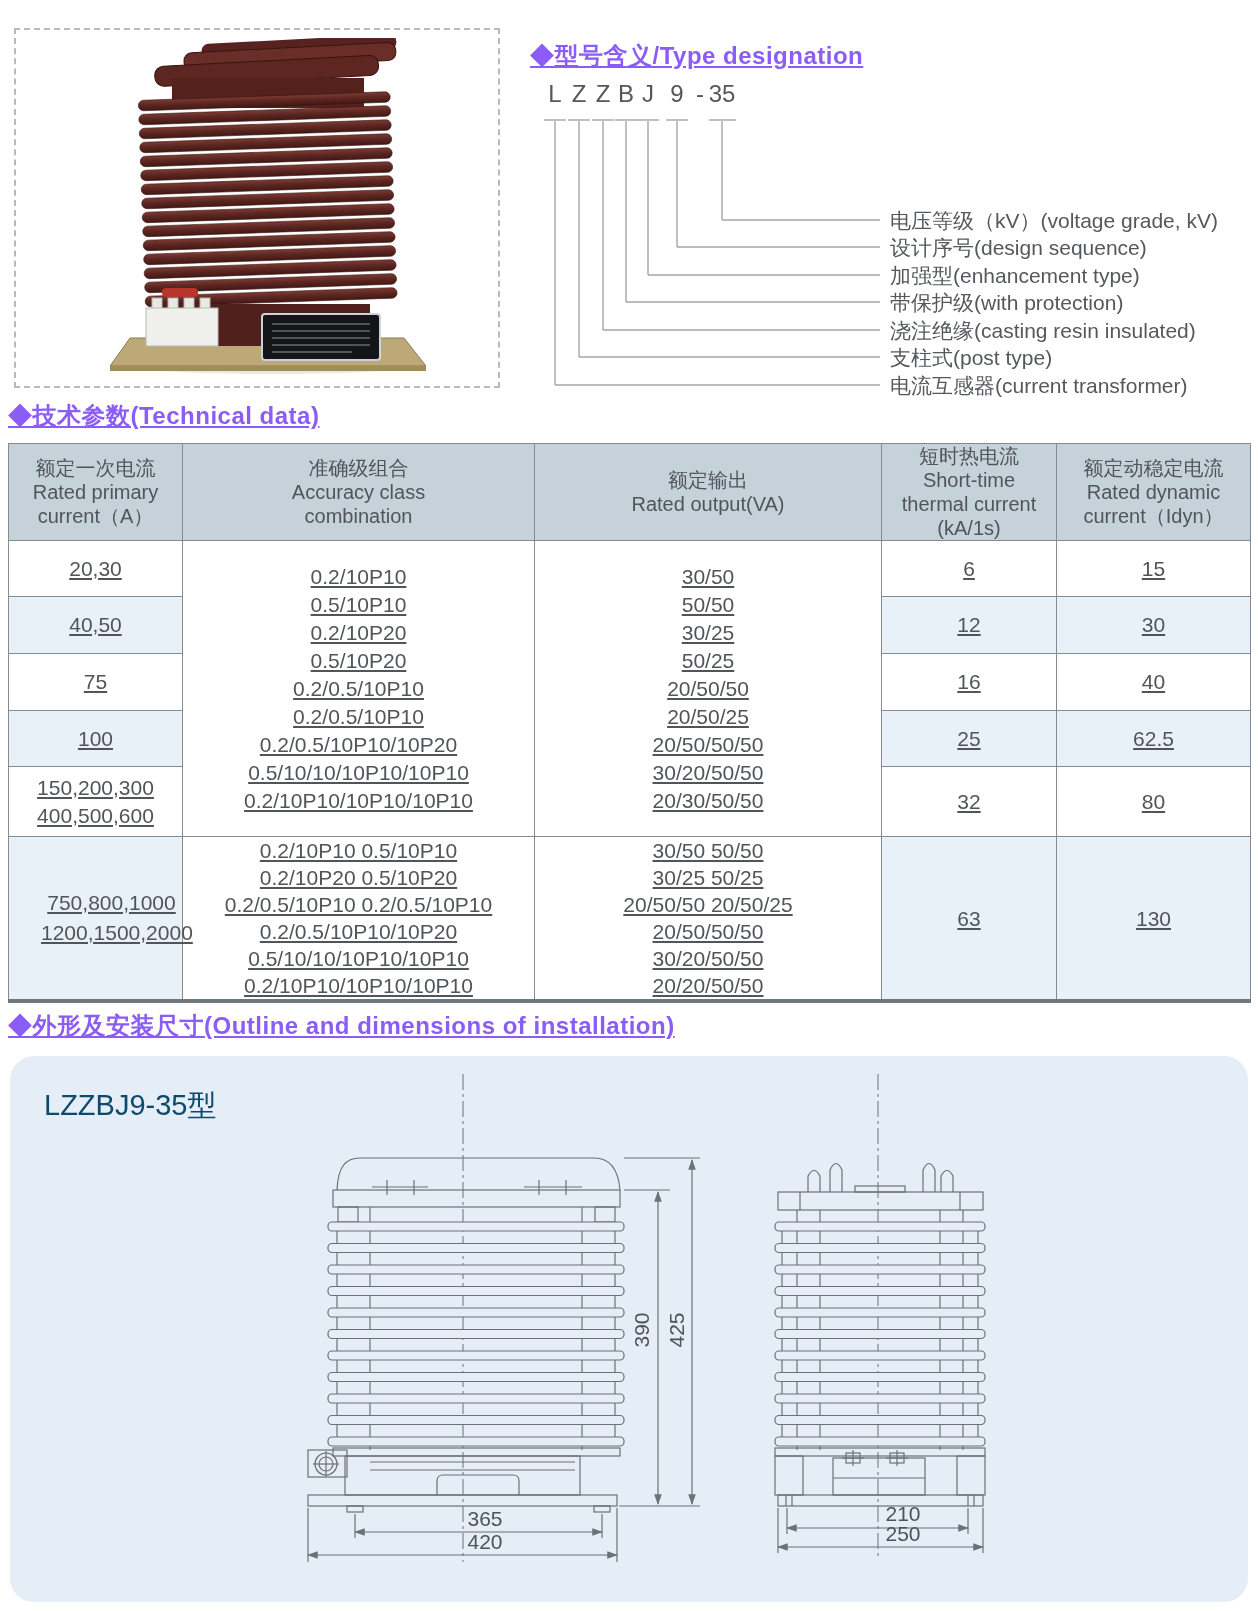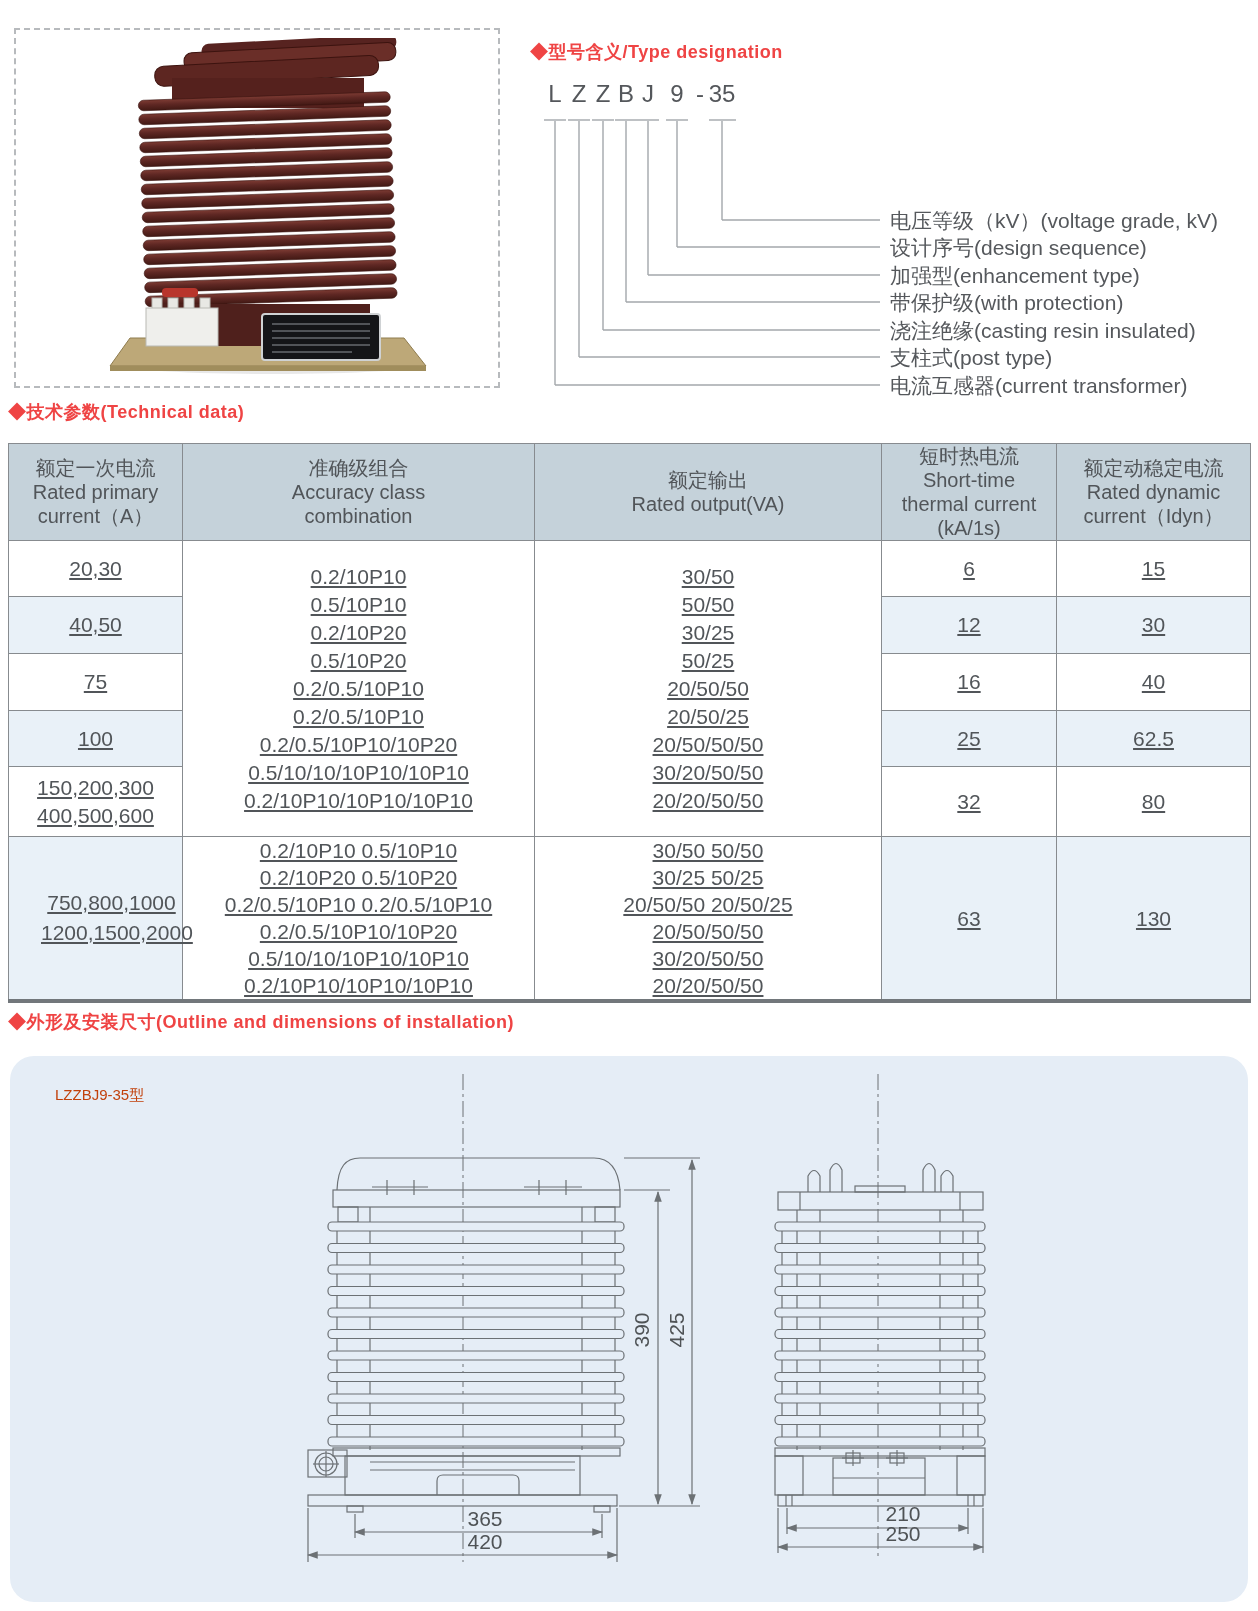--- a/index.html
+++ b/index.html
@@ -1,39 +1,39 @@
 <!DOCTYPE html>
 <html><head>
 <meta charset="utf-8">
 <style>
   html,body{margin:0;padding:0;background:#ffffff;}
   #page{position:relative;width:1258px;height:1611px;background:#fff;
         font-family:"Liberation Sans",sans-serif;color:#515559;overflow:hidden;}
   .abs{position:absolute;}
-  .sec-title{font-size:18px;font-weight:bold;color:#ef4444;letter-spacing:0.5px;white-space:nowrap;}
+  .sec-title{font-size:24px;font-weight:bold;color:#8b5cf6;letter-spacing:0.5px;white-space:nowrap;text-decoration:underline;}
   
   .photo-frame{left:14px;top:28px;width:482px;height:356px;border:2px dashed #b7babd;background:#fff;}
   
   .code-char{position:absolute;top:0;width:34px;text-align:center;font-size:24px;color:#54575b;}
   .des-label{position:absolute;left:890px;height:26px;font-size:21px;color:#55585c;white-space:nowrap;}
   
   table.tech{border-collapse:collapse;table-layout:fixed;width:1242px;
              border:1px solid #878b8f;border-bottom:4px solid #72777b;}
   table.tech th,table.tech td{border:1px solid #878b8f;text-align:center;vertical-align:middle;
              padding:0;white-space:pre-line;font-weight:normal;color:#515559;}
   table.tech th{background:#c5d2da;font-size:20px;line-height:24px;}
   table.tech td{font-size:21px;line-height:28px;background:#fff;text-decoration:underline;}
   td.alt{background:#e9f1f8 !important;}
   td.merged{line-height:33px;}
   tr.last td{line-height:27px;}
   tr.last td.cur{line-height:30px;padding-left:32px;}
   td.two{line-height:30px;}
   
   .panel{left:10px;top:1056px;width:1238px;height:546px;background:#e5edf6;border-radius:24px;}
-  .model-label{left:55px;top:1086px;font-size:15px;color:#c2410c;}
+  .model-label{left:44px;top:1086px;font-size:29px;color:#0c4a6e;}
   svg text{font-family:"Liberation Sans",sans-serif;fill:#4f5356;font-size:21px;}
   svg.draw line,svg.draw path,svg.draw rect,svg.draw circle{stroke:#6c7175;stroke-width:1.2;fill:none;}
   svg.draw .fin{fill:#e5edf6;}
   svg.draw .cl{stroke-dasharray:16 4 3 4;stroke-width:1;}
   svg.draw .dim{stroke-width:1;}
   svg.diagram line{stroke:#a3a7ab;stroke-width:1.4;}
 </style>
 </head>
 <body>
 
@@ -186,21 +186,21 @@
 0.5/10/10/10P10/10P10
 0.2/10P10/10P10/10P10</td>
         <td class="merged" rowspan="5">30/50
 50/50
 30/25
 50/25
 20/50/50
 20/50/25
 20/50/50/50
 30/20/50/50
-20/20/50/50</td>
+20/30/50/50</td>
         <td>6</td>
         <td>15</td>
       </tr>
       <tr style="height:57px">
         <td class="alt">40,50</td>
         <td class="alt">12</td>
         <td class="alt">30</td>
       </tr>
       <tr style="height:57px">
         <td>75</td>

